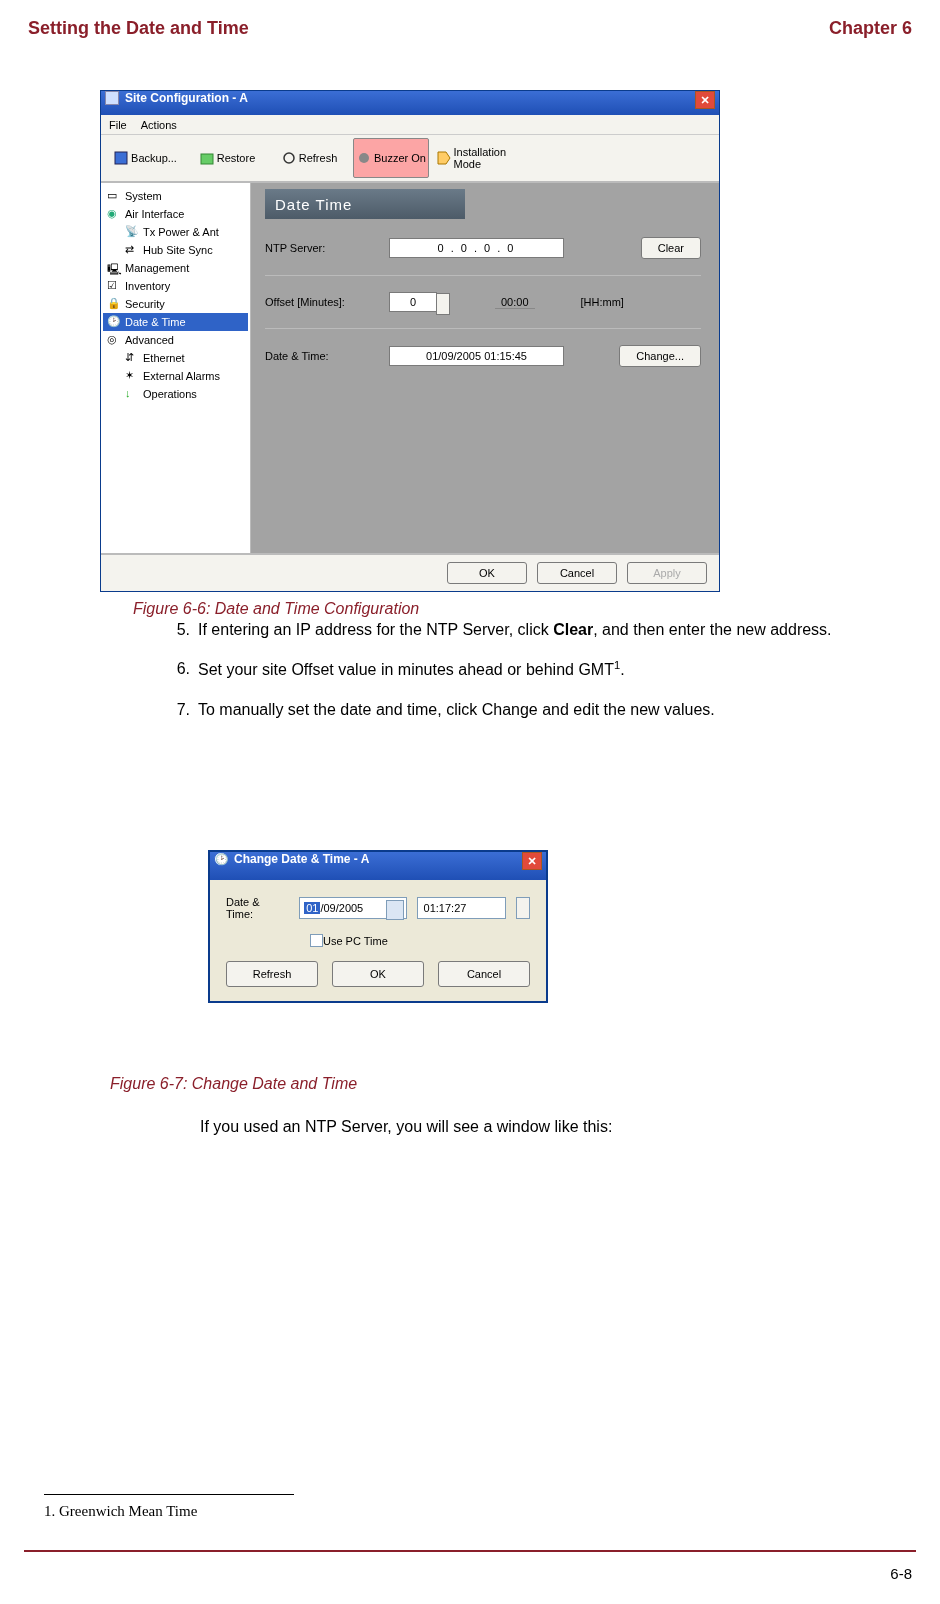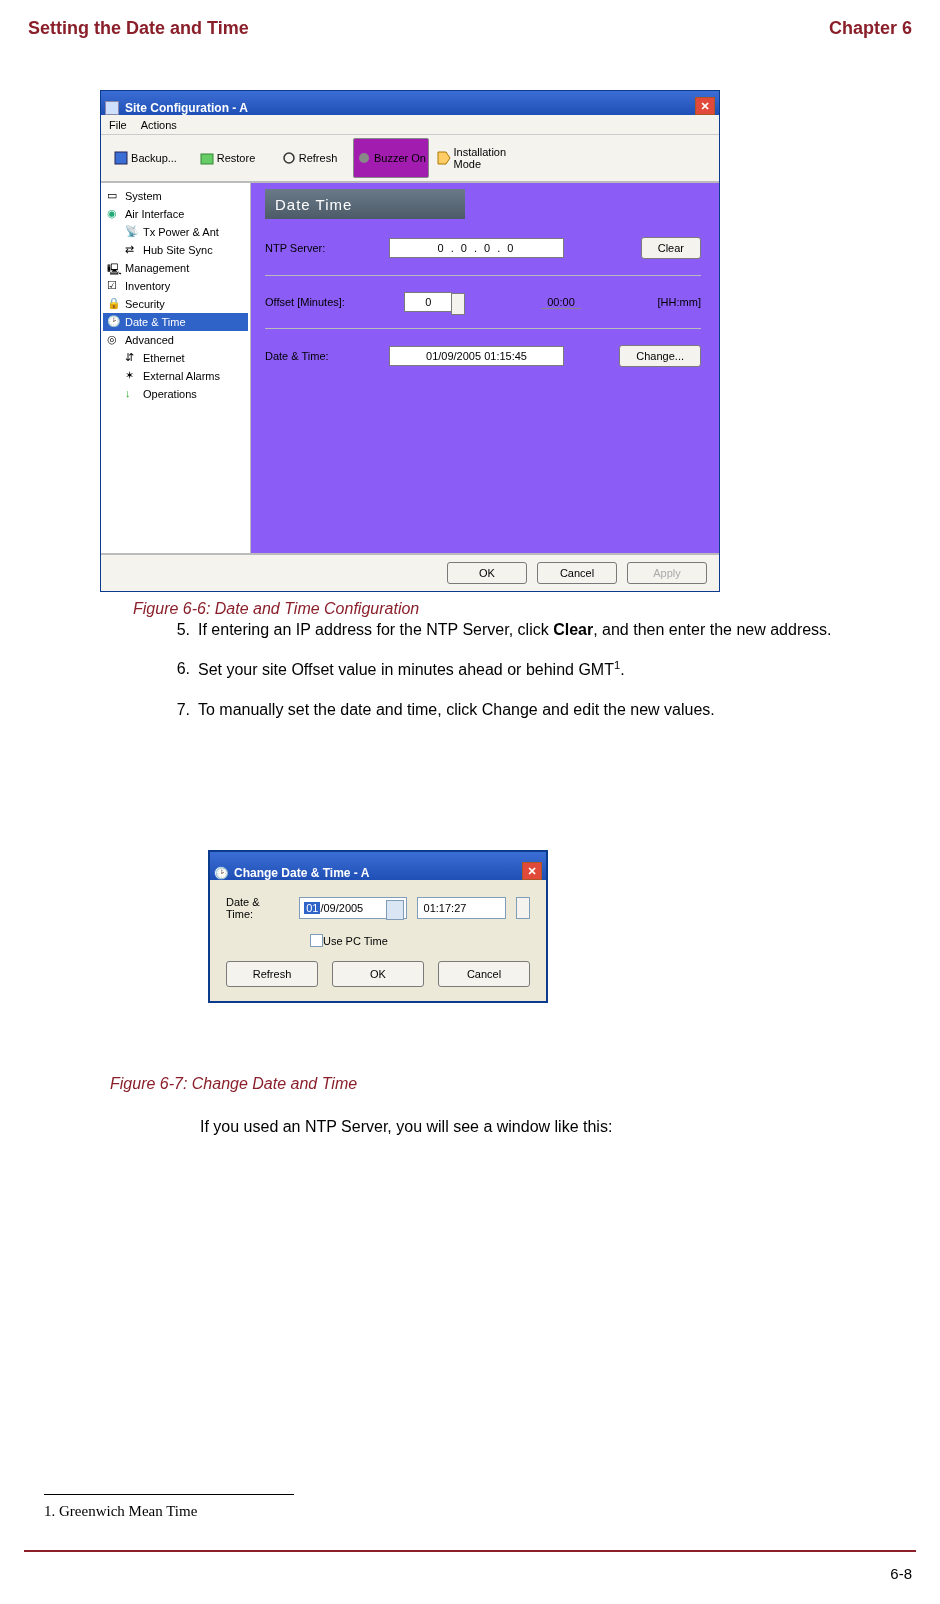--- a/index.html
+++ b/index.html
@@ -4,38 +4,38 @@
 <style>
   * { box-sizing: border-box; margin: 0; padding: 0; }
   html, body { width: 940px; height: 1604px; background: #fff; font-family: Verdana, Geneva, sans-serif; color: #000; }
   .page { position: relative; width: 940px; height: 1604px; }
 
   .hdr-left { position: absolute; top: 18px; left: 28px; color: #8a1f2a; font-weight: bold; font-size: 18px; }
   .hdr-right { position: absolute; top: 18px; right: 28px; color: #8a1f2a; font-weight: bold; font-size: 18px; }
 
   .fig1 { position: absolute; top: 90px; left: 100px; width: 620px; }
   .win { border: 1px solid #0a3b8c; background: #ece9d8; font-family: Tahoma, sans-serif; font-size: 11px; }
-  .titlebar { height: 24px; background: linear-gradient(#3b6ed5,#1f4fb5); color: #fff; display: flex; align-items: flex-end; padding: 0 4px; }
+  .titlebar { height: 24px; background: linear-gradient(#3b6ed5,#1f4fb5); color: #fff; display: flex; align-items: flex-start; padding: 0 4px; }
   .titlebar .ticon { width: 14px; height: 14px; background: #cfe0ff; border:1px solid #88a; margin-right: 6px; }
   .titlebar .ttext { flex: 1; font-weight: bold; font-size: 12px; }
   .closebox { width: 20px; height: 18px; background: #e14a3a; border: 1px solid #a52; display:flex; align-items:center; justify-content:center; color:#fff; font-weight:bold; font-size:11px; }
   .menubar { height: 20px; background: #f4f3ee; border-bottom: 1px solid #ccc; display:flex; align-items:center; gap: 14px; padding: 0 8px; font-size: 11px; }
   .toolbar { height: 48px; background: #f4f3ee; border-bottom: 2px solid #bbb; display:flex; align-items:center; gap: 6px; padding: 0 6px; }
   .tbtn { width: 76px; height: 40px; border:1px solid transparent; display:flex; flex-direction:row; align-items:center; justify-content:center; font-size:11px; gap:2px; }
-  .tbtn.active { border:1px solid #888; background:#a21caf; border-radius:2px; }
+  .tbtn.active { border:1px solid #888; background:#fca5a5; border-radius:2px; }
   .ticon2 { width:16px; height:16px; }
   .body-area { display:flex; height: 370px; }
   .treepanel { width: 150px; background:#fff; border-right:1px solid #bbb; padding:4px 2px; font-size:11px; }
   .tree-item { display:flex; align-items:center; gap:4px; padding:2px 4px; }
   .tree-item.sel { background:#2f63c7; color:#fff; }
   .tree-child { padding-left: 22px; }
   .ticon3 { width:14px; height:14px; display:inline-block; }
-  .right-panel { flex:1; background:#8b5cf6; padding: 6px 18px 10px 14px; position:relative; }
+  .right-panel { flex:1; background:#a3a3a3; padding: 6px 18px 10px 14px; position:relative; }
   .sechead { width:200px; height:30px; background:linear-gradient(#6a7a88,#4d5b68); color:#fff; font-size:15px; display:flex; align-items:center; padding-left:10px; letter-spacing:1px; margin-bottom:18px; }
-  .row { display:flex; align-items:center; gap:14px; margin: 10px 0; justify-content: space-between; }
+  .row { display:flex; align-items:center; gap:14px; margin: 10px 0; }
   .row .lbl { width: 110px; font-size:11px; }
   .ipbox { background:#fff; border:1px solid #7a7a7a; width:175px; height:20px; display:flex; align-items:center; justify-content:center; font-size:11px; letter-spacing:2px; }
   .sbtn { border:1px solid #7a7a7a; border-radius:3px; background:#f4f3ee; height:22px; padding:0 16px; font-size:11px; }
   .hr { border-top:1px solid #bbb; margin: 16px 0; }
   .spin { background:#fff; border:1px solid #7a7a7a; width:48px; height:20px; display:flex; align-items:center; justify-content:center; font-size:11px; position:relative; }
   .spin::after { content:""; position:absolute; right:-14px; top:0; width:12px; height:20px; border:1px solid #7a7a7a; background:#f4f3ee; }
   .roval { border-bottom:1px solid #888; padding: 0 6px; font-size:11px; }
   .dtbox { background:#fff; border:1px solid #7a7a7a; width:175px; height:20px; display:flex; align-items:center; justify-content:center; font-size:11px; }
   .bottombar { height:38px; border-top:2px solid #bbb; background:#f4f3ee; display:flex; align-items:center; justify-content:flex-end; gap:10px; padding:0 12px; }
   .bbtn { border:1px solid #7a7a7a; border-radius:3px; background:#f4f3ee; height:22px; width:80px; font-size:11px; }

